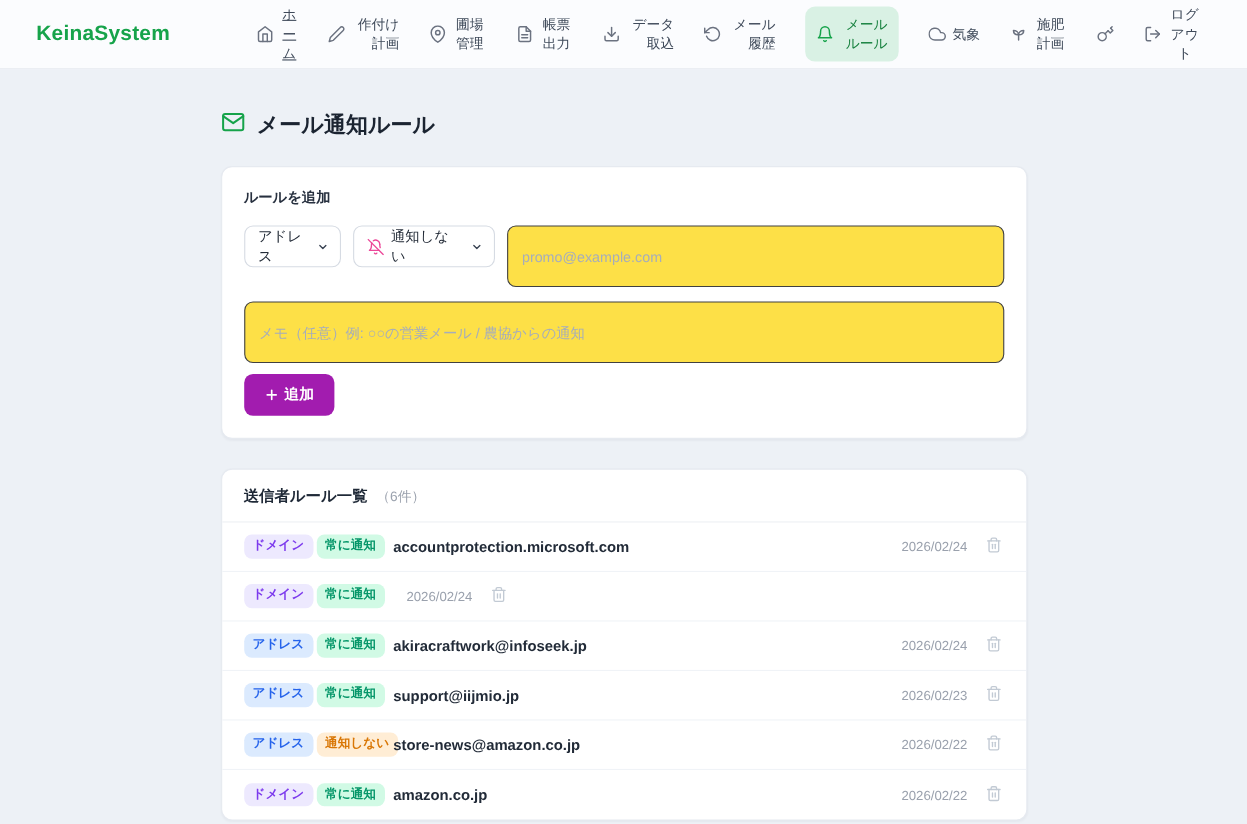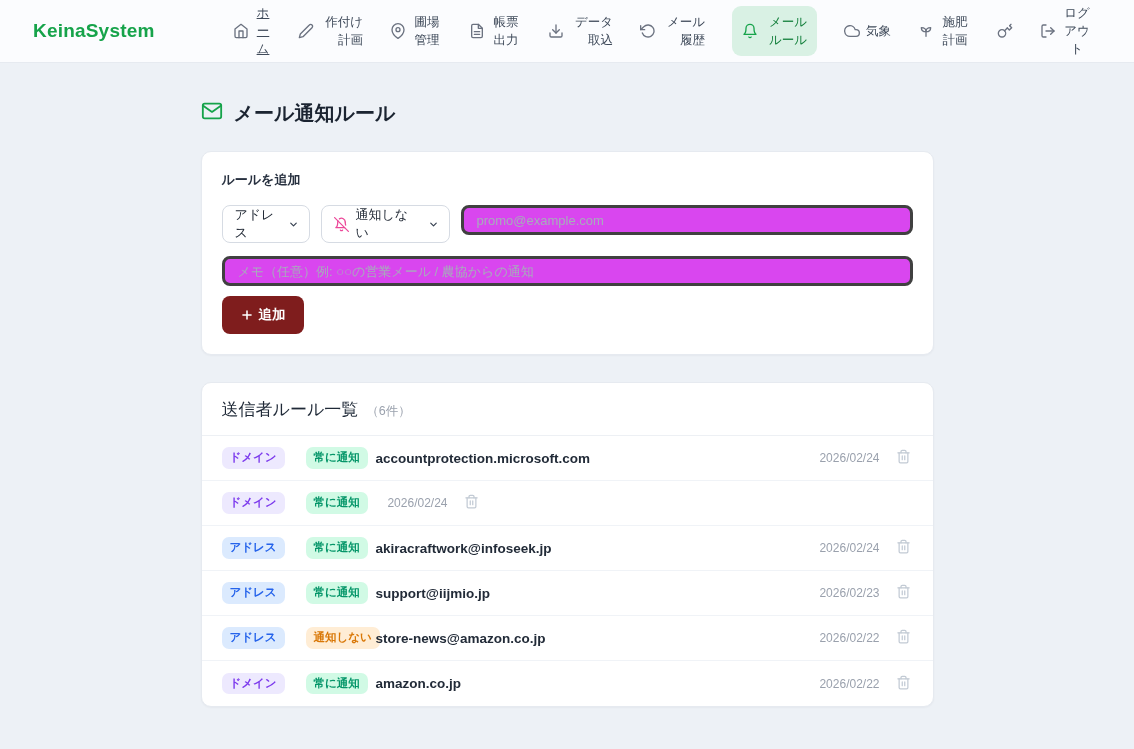--- a/index.html
+++ b/index.html
@@ -48,40 +48,40 @@
   .select {
     height:38px; border:1px solid #d6dbe3; border-radius:8px; background:#fff;
     display:flex; align-items:center; gap:7px; padding:0 10px 0 12px;
     font-size:13px; color:#242c38; cursor:pointer; flex:0 0 auto;
   }
   .select .chev { color:#374151; margin-left:auto; display:flex; }
   .select-type { width:88px; }
   .select-notify { width:129px; }
   .bell-off { color:#ec4899; display:flex; }
   .text-input {
-    height:30px; border:3px solid #404040; border-radius:8px; background:#d946ef;
+    height:56px; border:1px solid #404040; border-radius:8px; background:#fde047;
     padding:0 13px; font-size:13px; color:#1f2937; flex:1 1 auto;
     font-family:"Liberation Sans", sans-serif; outline:none;
   }
   .text-input::placeholder { color:#a6adba; }
   .add-btn {
-    height:38px; width:82px; background:#7f1d1d; border:none; border-radius:8px;
+    height:38px; width:82px; background:#a21caf; border:none; border-radius:8px;
     color:#fff; font-weight:700; font-size:13.5px; cursor:pointer;
     display:flex; align-items:center; justify-content:center; gap:5px; flex:0 0 auto;
     font-family:"Liberation Sans", sans-serif;
   }
 
   
   .list-card { margin-top:27px; margin-bottom:50px; overflow:hidden; }
   .list-header { padding:15px 20px 14px; border-bottom:1px solid #edf0f4; display:flex; align-items:baseline; gap:8px; }
-  .list-title { font-size:17px; font-weight:400; color:#1f2937; }
+  .list-title { font-size:14px; font-weight:700; color:#1f2937; }
   .list-count { font-size:12.5px; color:#9aa1ad; }
   .rule-row { display:flex; align-items:center; padding:0 20px; height:45px; border-bottom:1px solid #f0f3f7; }
   .rule-row:last-child { border-bottom:none; }
-  .cell-type { width:84px; flex:0 0 auto; }
+  .cell-type { width:66px; flex:0 0 auto; }
   .cell-notify { width:68px; flex:0 0 auto; }
   .badge {
     display:inline-block; font-size:11.5px; font-weight:600;
     padding:3px 8px; border-radius:7px; line-height:1.35; white-space:nowrap;
   }
   .badge-type[data-type="domain"]  { background:#ede9fe; color:#7c3aed; }
   .badge-type[data-type="address"] { background:#dbeafe; color:#2563eb; }
   .badge-notify[data-notify="always"] { background:#d1fae5; color:#059669; }
   .badge-notify[data-notify="mute"]   { background:#ffedd5; color:#d97706; }
   .rule-value { flex:1 1 auto; font-size:13.5px; font-weight:600; color:#222b38; margin-left:2px; }

